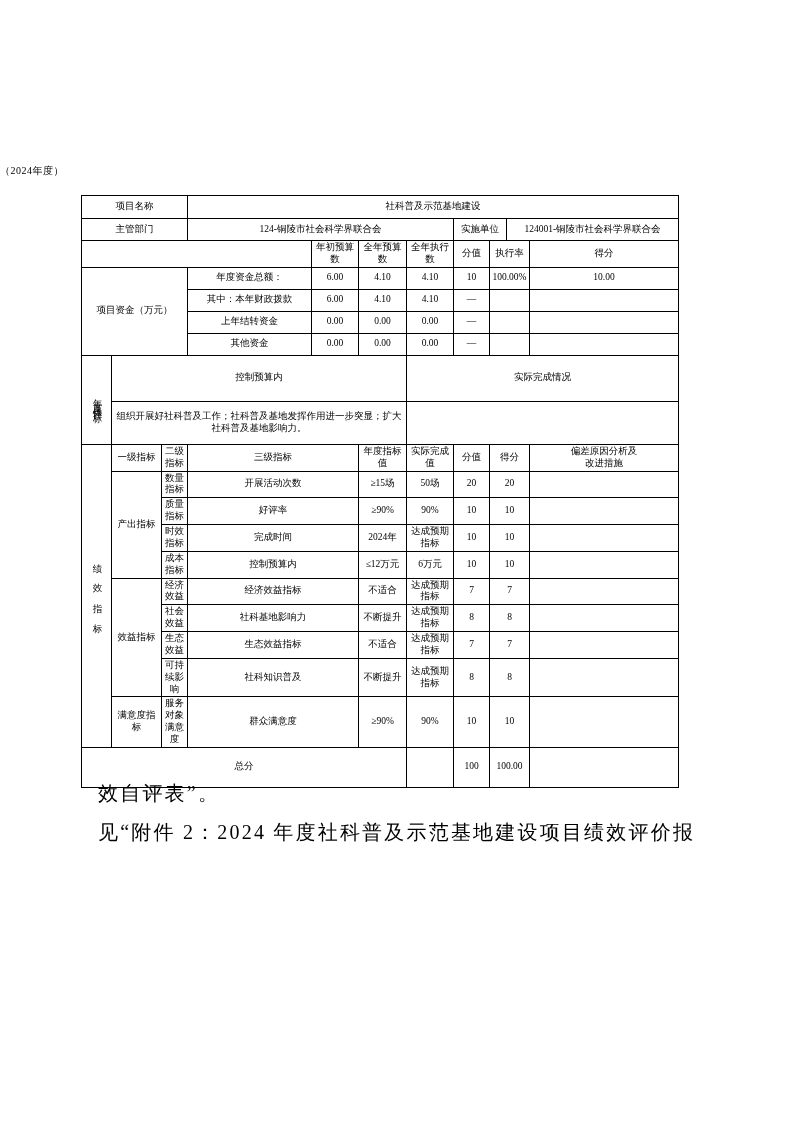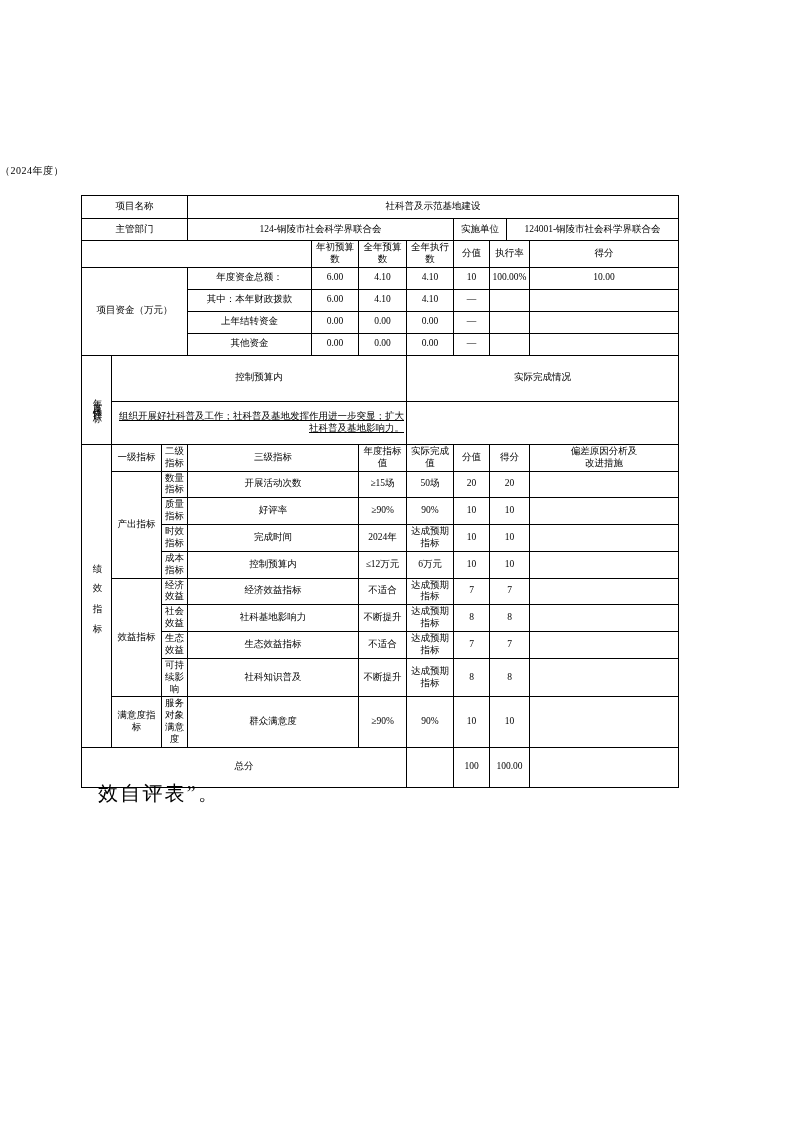--- a/index.html
+++ b/index.html
@@ -17,21 +17,21 @@
     border:1px solid #000;text-align:center;vertical-align:middle;
     font-size:9.5px;line-height:1.25;padding:1px 2px;overflow:hidden;
     word-break:break-all;
   }
   .h23{height:23px}.h22{height:22px}.h46{height:46px}.h43{height:43px}
   .h45{height:45px}.h40{height:40px}
   td.vert div{writing-mode:vertical-lr;text-orientation:upright;margin:0 auto;}
   td.goal-vert div{letter-spacing:3px;}
   td.perf-vert div{letter-spacing:20px;}
   .dev-head{display:inline-block;max-width:70px;}
-  .goal-text{text-align:right;text-decoration:underline;}
+  .goal-text{text-align:center;}
   .bodytext{
     position:absolute;left:98px;top:774px;width:600px;
     font-size:20px;letter-spacing:2.2px;
   }
   .bodytext .line{height:38.5px;line-height:38.5px;white-space:nowrap;}
   .indent{text-indent:42px;}
   .heading{font-weight:bold;font-family:"Liberation Sans","DejaVu Sans",sans-serif;letter-spacing:1.5px;}
 </style>
 </head>
 <body>
@@ -253,15 +253,16 @@
         <td>100</td>
         <td>100.00</td>
         <td></td>
       </tr>
     </tbody>
       </table>
   </div>
 
   <div class="bodytext">
     <div class="line">效自评表”。</div>
+    <div class="line">见“附件 2：2024 年度社科普及示范基地建设项目绩效评价报</div>
   </div>
 
 </div>
 
 </body></html>

